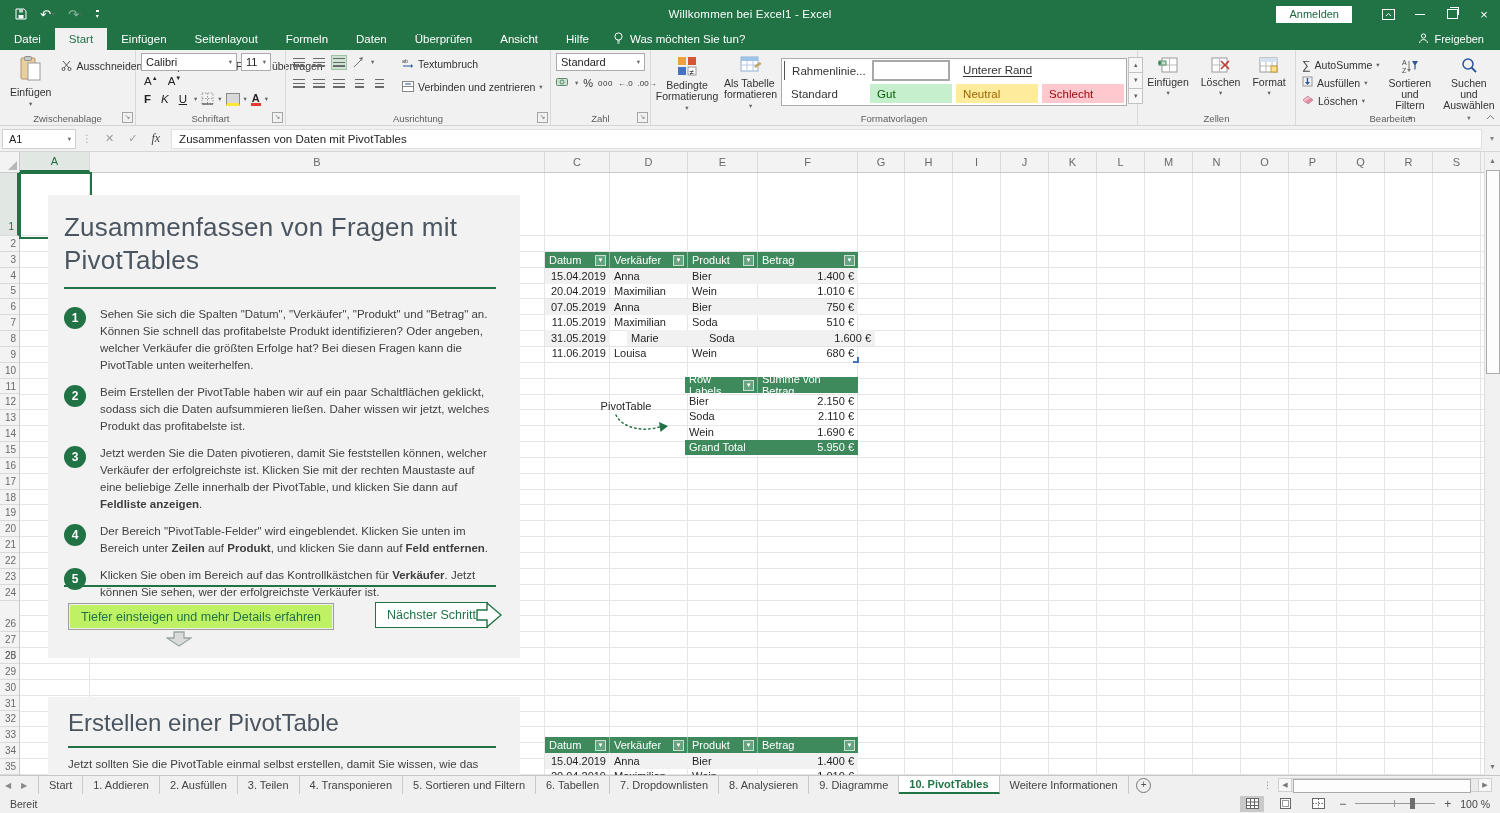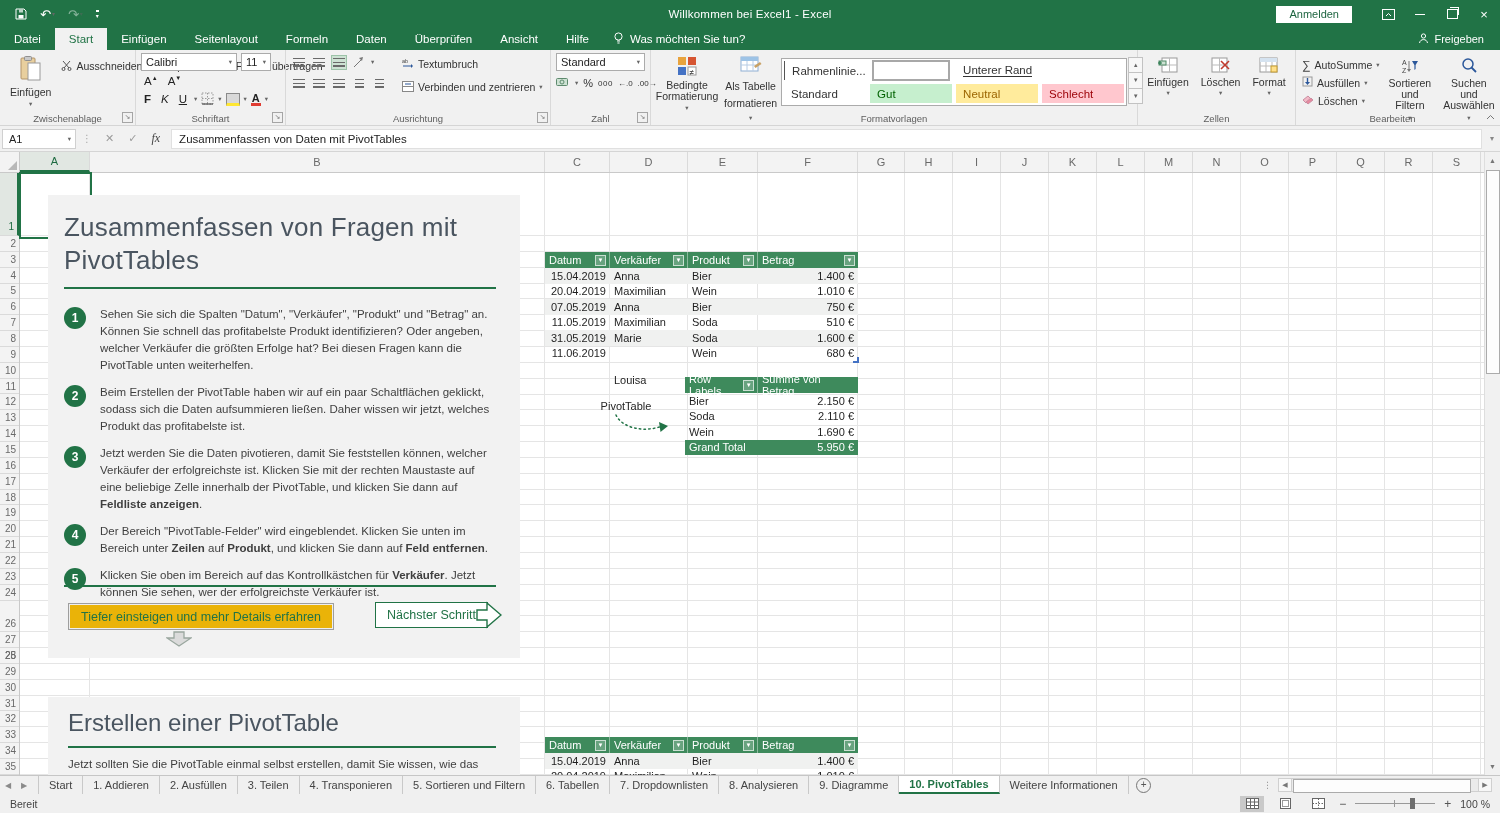--- a/index.html
+++ b/index.html
@@ -85,21 +85,21 @@
   
   .panel{position:absolute;background:#F2F2F2}
   #panel1{left:48px;top:195px;width:472px;height:463px}
   .ptitle{padding:16px 24px 0 16px;font-size:26px;font-weight:300;color:#4A5560;line-height:33px;letter-spacing:.2px}
   .prule{height:2px;background:#217346;margin:10px 24px 0 16px}
   .steps{margin-top:17px;padding:0 24px 0 16px}
   .step{display:flex;gap:14px;margin-bottom:10px}
   .stepnum{flex:0 0 22px;height:22px;border-radius:50%;background:#217346;color:#fff;font-size:12px;font-weight:bold;display:flex;align-items:center;justify-content:center;margin-top:1px}
   .steptext{font-size:11.5px;line-height:17px;color:#3F3F3F}
   .hrule2{position:absolute;left:16px;width:432px;top:390px;height:2px;background:#217346}
-  .btn-details{position:absolute;left:20px;top:408px;height:25px;background:#eab308;border:1px solid #9E9E9E;box-shadow:inset 0 0 0 1px #EEE;color:#217346;font-size:12.5px;display:flex;align-items:center;padding:0 12px}
+  .btn-details{position:absolute;left:20px;top:408px;height:25px;background:#bef264;border:1px solid #9E9E9E;box-shadow:inset 0 0 0 1px #EEE;color:#217346;font-size:12.5px;display:flex;align-items:center;padding:0 12px}
   .btn-next{position:absolute;left:327px;top:407px;height:26px;background:#fff;border:1px solid #217346;color:#217346;font-size:12.5px;display:flex;align-items:center;padding:0 11px;box-sizing:border-box}
   #panel2{left:48px;top:697px;width:472px;height:78px;overflow:hidden}
   .ptitle2{padding:12px 20px 0 20px;font-size:24px;font-weight:400;color:#4A5560}
   .prule2{height:2px;background:#217346;margin:9px 24px 0 20px}
   .pbody{margin:8px 24px 0 20px;font-size:11.5px;line-height:16px;color:#3F3F3F}
 
   
   .xltab{position:absolute;font-size:11px;color:#1F1F1F}
   .xlrow{display:flex}
   .xlh{background:#3E8A5C;color:#fff;height:16px;display:flex;align-items:center;padding:0 3px 0 4px;box-sizing:border-box;border-right:1px solid rgba(255,255,255,.4)}
@@ -394,21 +394,21 @@
       </div>
       <div class="bigbtn" style="padding:3px 2px;width:62px">
         <span>
           <svg width="22" height="18" viewBox="0 0 22 18">
               <rect x="1" y="1" width="17" height="14" fill="#fff" stroke="#8FAFD4"></rect>
               <rect x="1" y="1" width="17" height="4" fill="#9DC3E6"></rect>
               <path d="M1 9h17M7 5v10M13 5v10" stroke="#B7CCE4"></path>
               <path d="M14 10l6-4 1.5 2-6 4z" fill="#C8A165"></path>
             </svg>
         </span>
-        <span style="text-align:center;line-height:17px">Als Tabelle formatieren</span>
+        <span style="text-align:left;line-height:11px">Als Tabelle formatieren</span>
         <span class="car">▾</span>
       </div>
       <div style="display:flex;padding-top:5px">
         <div class="stylegal">
           <div class="stcell st-border">Rahmenlinie...</div>
           <div class="st-box"></div>
           <div class="stcell st-underline">
               <span>Unterer Rand</span>
             </div>
           <div></div>
@@ -730,27 +730,27 @@
         <div class="xlc right band" style="width: 100px;">750 €</div>
       </div>
       <div class="xlrow">
         <div class="xlc right" style="width: 65px;">11.05.2019</div>
         <div class="xlc" style="width: 78px;">Maximilian</div>
         <div class="xlc" style="width: 70px;">Soda</div>
         <div class="xlc right" style="width: 100px;">510 €</div>
       </div>
       <div class="xlrow">
         <div class="xlc right band" style="width: 65px;">31.05.2019</div>
-        <div class="xlc band" style="width: 78px;">Marie</div>
+        <div class="xlc band" style="width: 78px; margin-left: 17px;">Marie</div>
         <div class="xlc band" style="width: 70px;">Soda</div>
         <div class="xlc right band" style="width: 100px;">1.600 €</div>
       </div>
       <div class="xlrow">
         <div class="xlc right" style="width: 65px;">11.06.2019</div>
-        <div class="xlc" style="width: 78px; margin-top: 27px;">Louisa</div>
+        <div class="xlc" style="width: 78px;">Louisa</div>
         <div class="xlc" style="width: 70px;">Wein</div>
         <div class="xlc right" style="width: 100px;">680 €</div>
       </div>
     </div>
   <div class="tres"></div>
 
   <div id="callout">PivotTable</div>
   <div class="abs" style="left:612px;top:413px">
     <svg width="58" height="22" viewBox="0 0 58 22">
         <path d="M4 2 C 10 15, 32 20, 50 13" fill="none" stroke="#217346" stroke-width="1.5" stroke-dasharray="1.5 3.2" stroke-linecap="round"></path>

